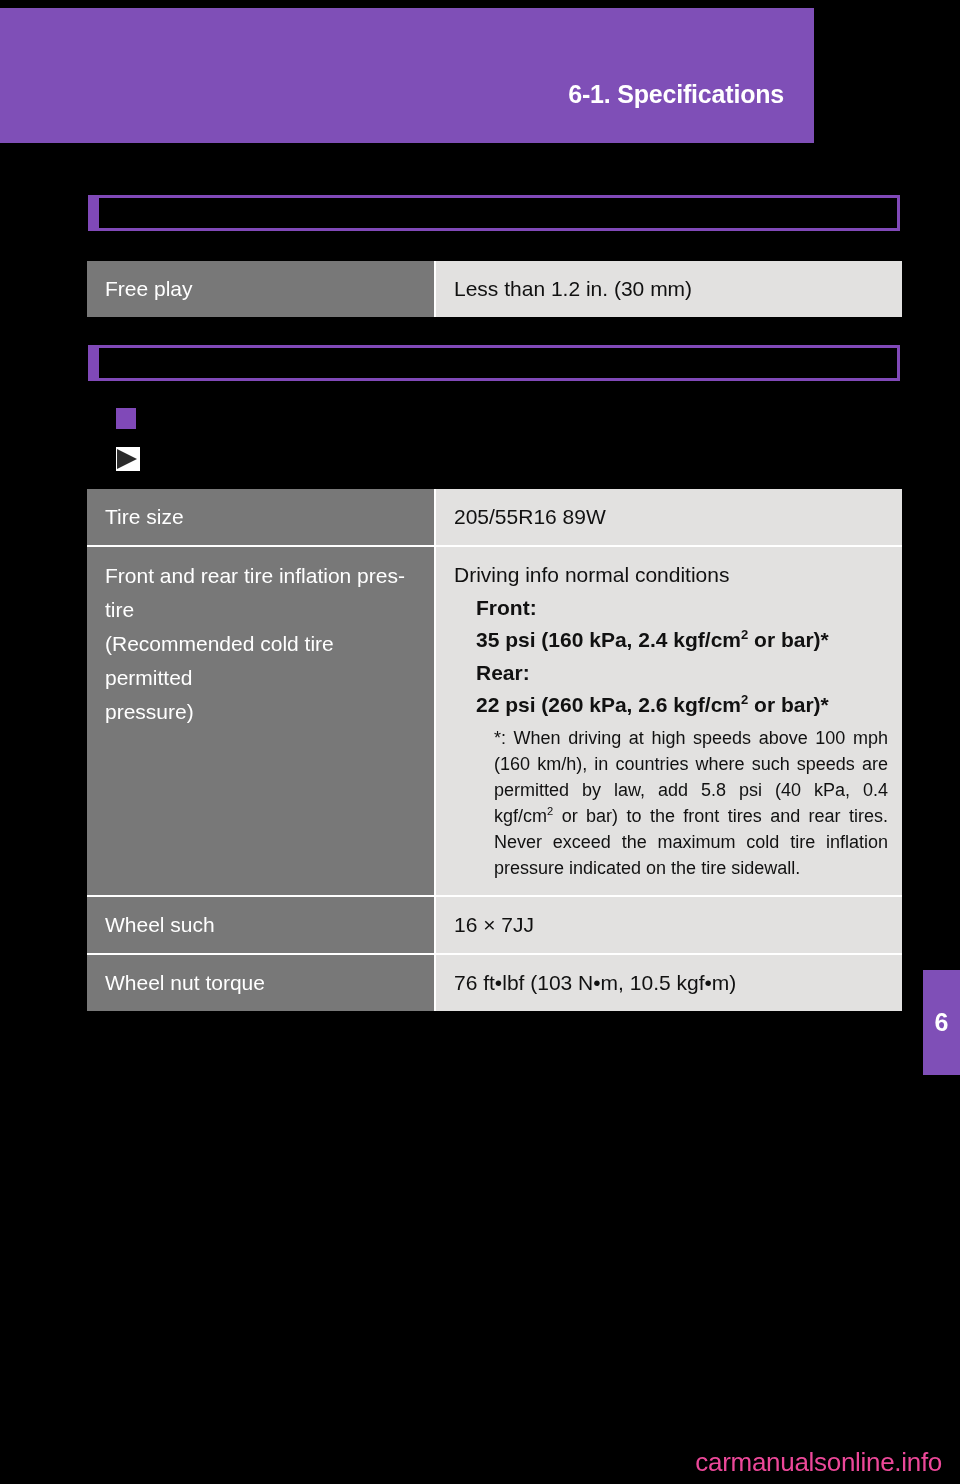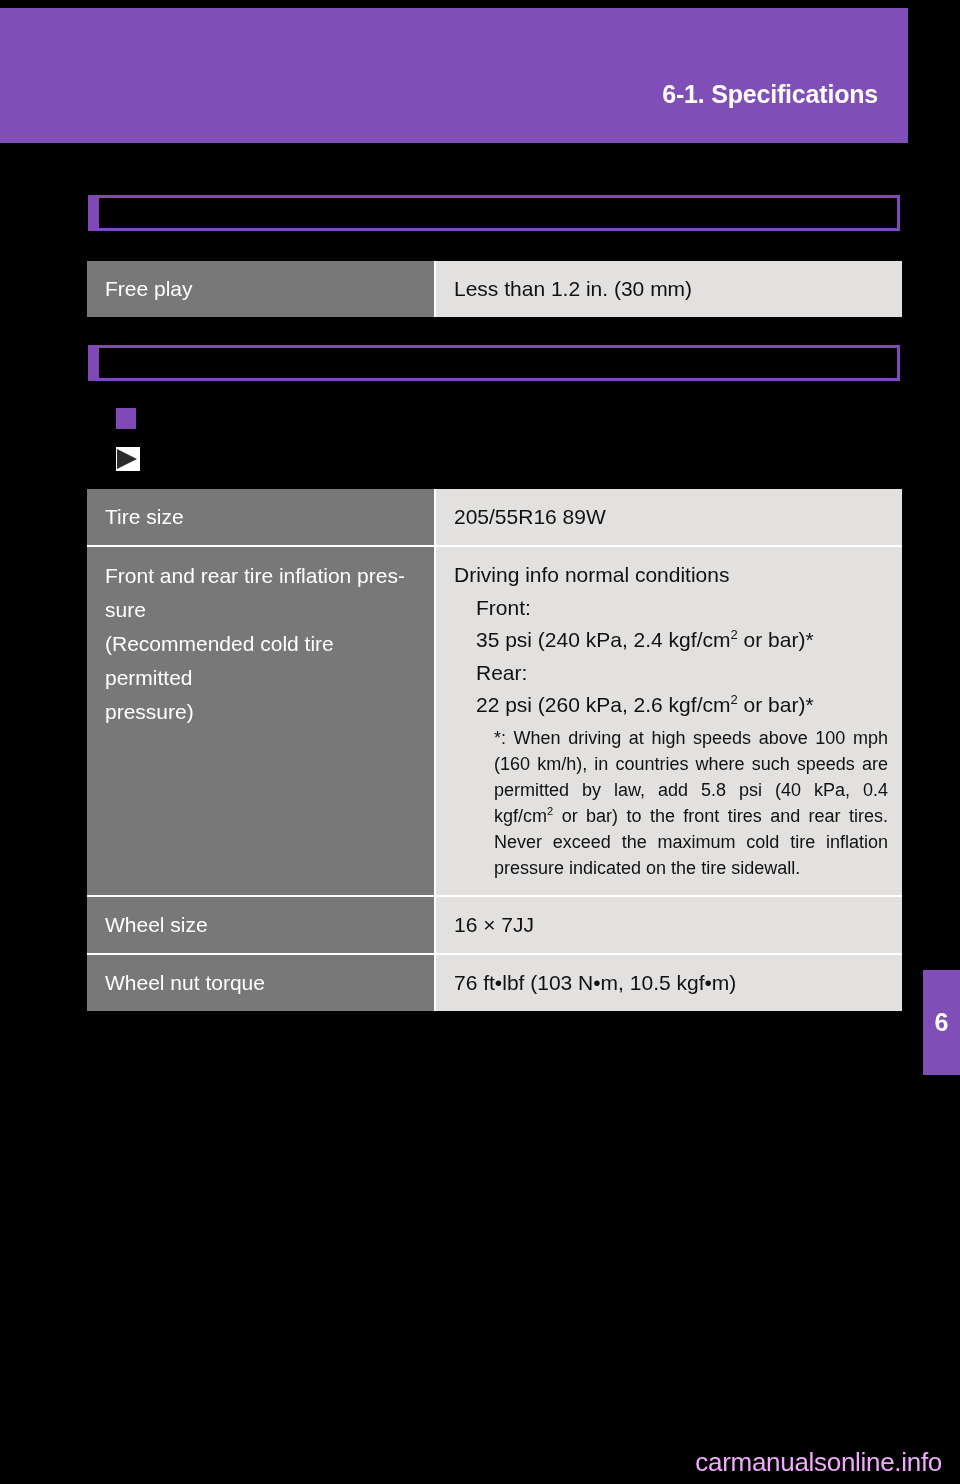--- a/index.html
+++ b/index.html
@@ -14,21 +14,21 @@
     overflow: hidden;
     font-family: "Liberation Sans", sans-serif;
     color: #ffffff;
   }
 
   
   .page-header {
     position: absolute;
     left: 0;
     top: 8px;
-    width: 908px;
+    width: 814px;
     height: 135px;
     background: #7F4FB7;
   }
   .page-header-title {
     position: absolute;
     right: 30px;
     bottom: 34px;
     font-size: 25px;
     font-weight: bold;
     color: #ffffff;
@@ -145,21 +145,21 @@
     line-height: 1.62;
   }
   .cell-inner.tight {
     padding: 11px 14px 11px 18px;
   }
   .cell-inner.narrow-line {
     line-height: 1.55;
   }
 
   .val-line { display: block; }
-  .val-indent { display: block; padding-left: 22px; }
+  .val-indent { display: block; padding-left: 22px; font-weight: bold; }
   .note {
     display: block;
     font-size: 18px;
     line-height: 1.45;
     text-align: justify;
     margin-top: 3px;
     margin-left: 40px;
   }
   sup {
     font-size: 0.62em;
@@ -182,21 +182,21 @@
     font-size: 25px;
     font-weight: bold;
   }
 
   
   .watermark {
     position: absolute;
     right: 18px;
     bottom: 6px;
     font-size: 26px;
-    color: #f0abfc;
+    color: #ec4899;
     letter-spacing: -0.3px;
     white-space: nowrap;
   }
 </style>
 </head>
 <body>
 
 <div class="page-header">
   <div class="page-header-title">6-1. Specifications</div>
 </div>
@@ -247,40 +247,40 @@
       </td>
       <td class="cell-value">
         <div class="cell-inner tight">205/55R16 89W</div>
       </td>
     </tr>
 
     <tr>
       <td class="cell-label">
         <div class="cell-inner">
           <span class="val-line">Front and rear tire inflation pres-</span>
-          <span class="val-line">sure</span>
+          <span class="val-line">tire</span>
           <span class="val-line">(Recommended cold tire permitted</span>
           <span class="val-line">pressure)</span>
         </div>
       </td>
       <td class="cell-value">
         <div class="cell-inner narrow-line">
           <span class="val-line">Driving info normal conditions</span>
           <span class="val-indent">Front:</span>
-          <span class="val-indent"><span>35 psi (240 kPa, 2.4 kgf/cm</span><sup>2</sup><span> or bar)*</span></span>
+          <span class="val-indent"><span>35 psi (160 kPa, 2.4 kgf/cm</span><sup>2</sup><span> or bar)*</span></span>
           <span class="val-indent">Rear:</span>
           <span class="val-indent"><span>22 psi (260 kPa, 2.6 kgf/cm</span><sup>2</sup><span> or bar)*</span></span>
           <span class="note"><span>*: When driving at high speeds above 100 mph (160 km/h), in countries where such speeds are permitted by law, add 5.8 psi (40 kPa, 0.4 kgf/cm</span><sup>2</sup><span> or bar) to the front tires and rear tires.</span> <span>Never exceed the maximum cold tire inflation pressure indicated on the tire sidewall.</span></span>
         </div>
       </td>
     </tr>
 
     <tr>
       <td class="cell-label">
-        <div class="cell-inner tight">Wheel size</div>
+        <div class="cell-inner tight">Wheel such</div>
       </td>
       <td class="cell-value">
         <div class="cell-inner tight">16 × 7JJ</div>
       </td>
     </tr>
 
     <tr>
       <td class="cell-label">
         <div class="cell-inner tight">Wheel nut torque</div>
       </td>

